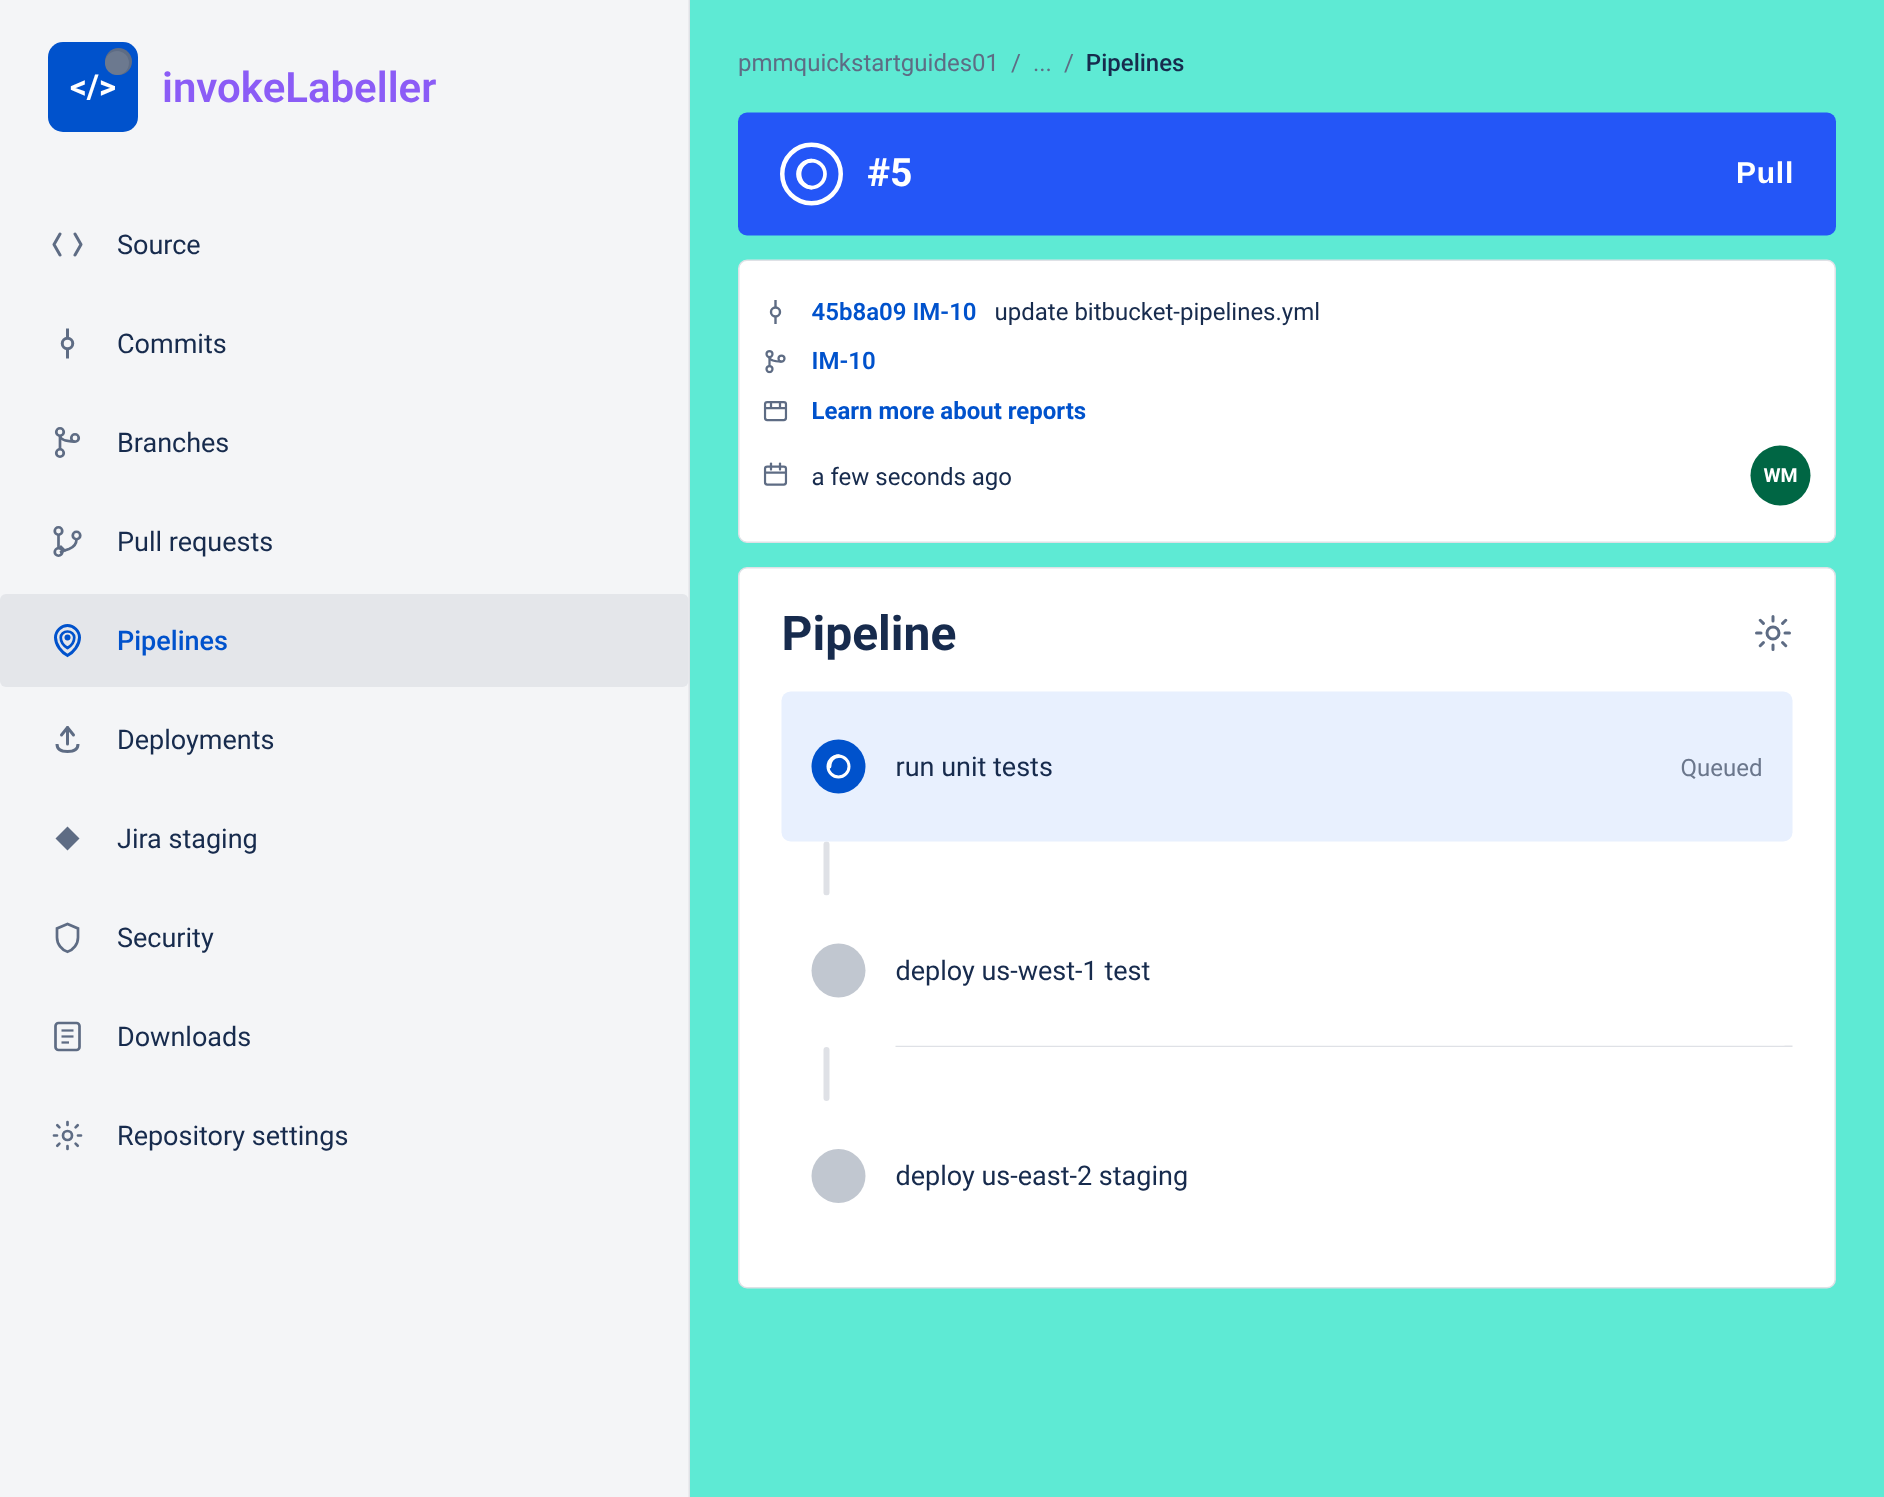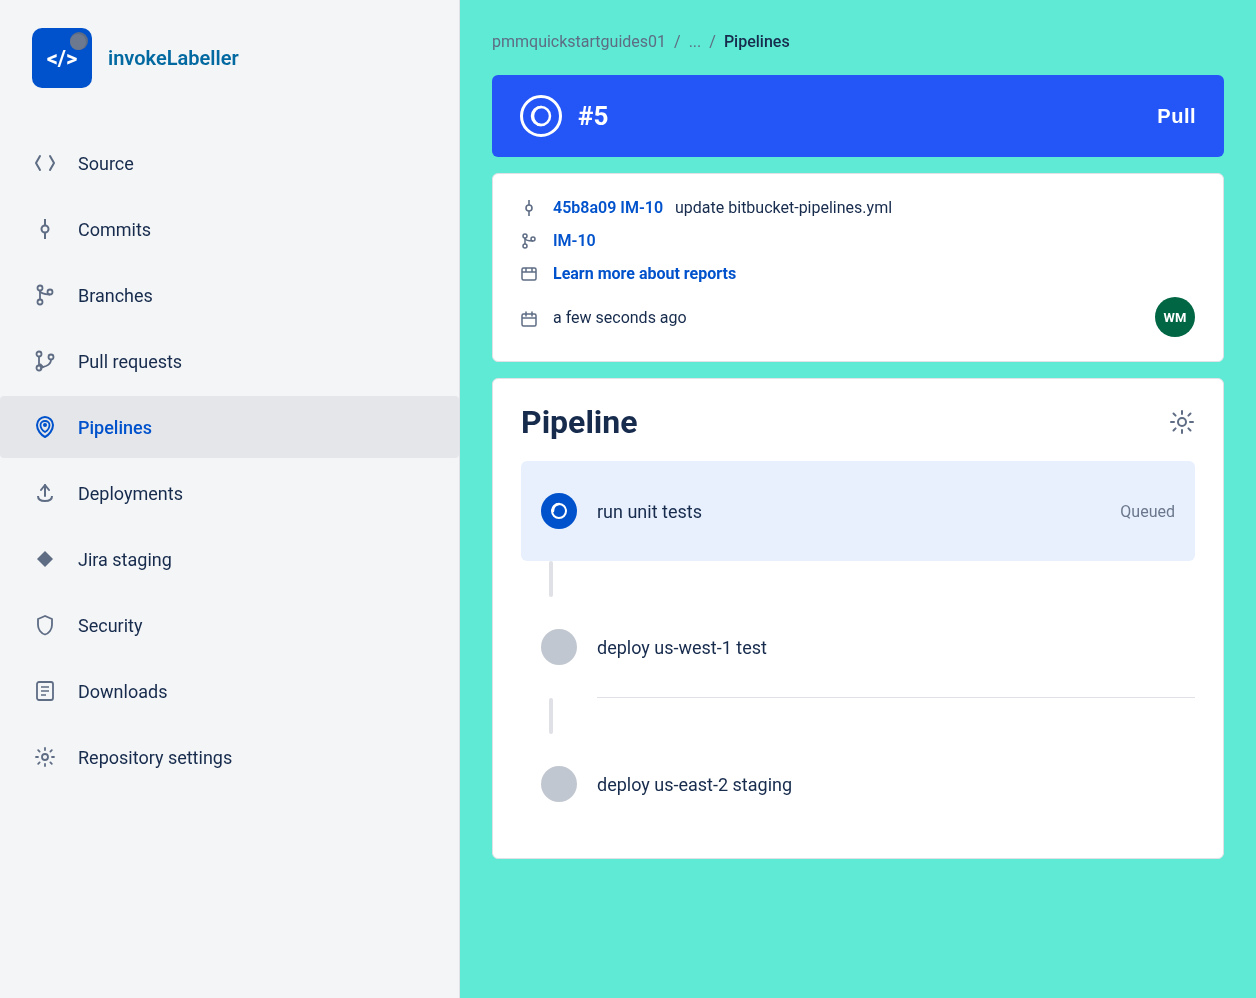--- a/index.html
+++ b/index.html
@@ -72,23 +72,23 @@
       color: white;
     }
 
     .logo-code {
       color: white;
       font-size: 22px;
       font-weight: 700;
     }
 
     .sidebar-app-name {
-      font-size: 20px;
+      font-size: 28px;
       font-weight: 600;
-      color: #0369a1;
+      color: #8b5cf6;
     }
 
     .sidebar-nav {
       display: flex;
       flex-direction: column;
       padding: 16px 0;
       gap: 4px;
     }
 
     .nav-item {
@@ -197,21 +197,21 @@
       border: none;
       cursor: pointer;
       letter-spacing: 0.5px;
     }
 
     
     .info-card {
       background: #fff;
       border: 1px solid #dfe1e6;
       border-radius: 6px;
-      padding: 24px 28px;
+      padding: 24px 16px;
       margin-bottom: 16px;
     }
 
     .info-row {
       display: flex;
       align-items: center;
       gap: 12px;
       margin-bottom: 14px;
       font-size: 16px;
     }
@@ -558,21 +558,21 @@
           <rect x="1" y="2" width="14" height="12" rx="1.5" stroke="#5e6c84" stroke-width="1.5"></rect>
           <line x1="1" y1="6" x2="15" y2="6" stroke="#5e6c84" stroke-width="1.5"></line>
           <line x1="5" y1="2" x2="5" y2="6" stroke="#5e6c84" stroke-width="1.5"></line>
           <line x1="11" y1="2" x2="11" y2="6" stroke="#5e6c84" stroke-width="1.5"></line>
         </svg>
       </span>
       <a class="reports-link">Learn more about reports</a>
     </div>
 
     <div class="info-row info-row-timestamp">
-      <div style="display:flex;align-items:flex-end;gap:12px;">
+      <div style="display:flex;align-items:flex-start;gap:12px;">
         <span class="row-icon">
           <svg width="16" height="16" viewBox="0 0 16 16" fill="none">
             <rect x="1" y="3" width="14" height="12" rx="1.5" stroke="#5e6c84" stroke-width="1.5"></rect>
             <line x1="5" y1="1" x2="5" y2="5" stroke="#5e6c84" stroke-width="1.5" stroke-linecap="round"></line>
             <line x1="11" y1="1" x2="11" y2="5" stroke="#5e6c84" stroke-width="1.5" stroke-linecap="round"></line>
             <line x1="1" y1="7" x2="15" y2="7" stroke="#5e6c84" stroke-width="1.5"></line>
           </svg>
         </span>
         <span class="time-text">a few seconds ago</span>
       </div>

